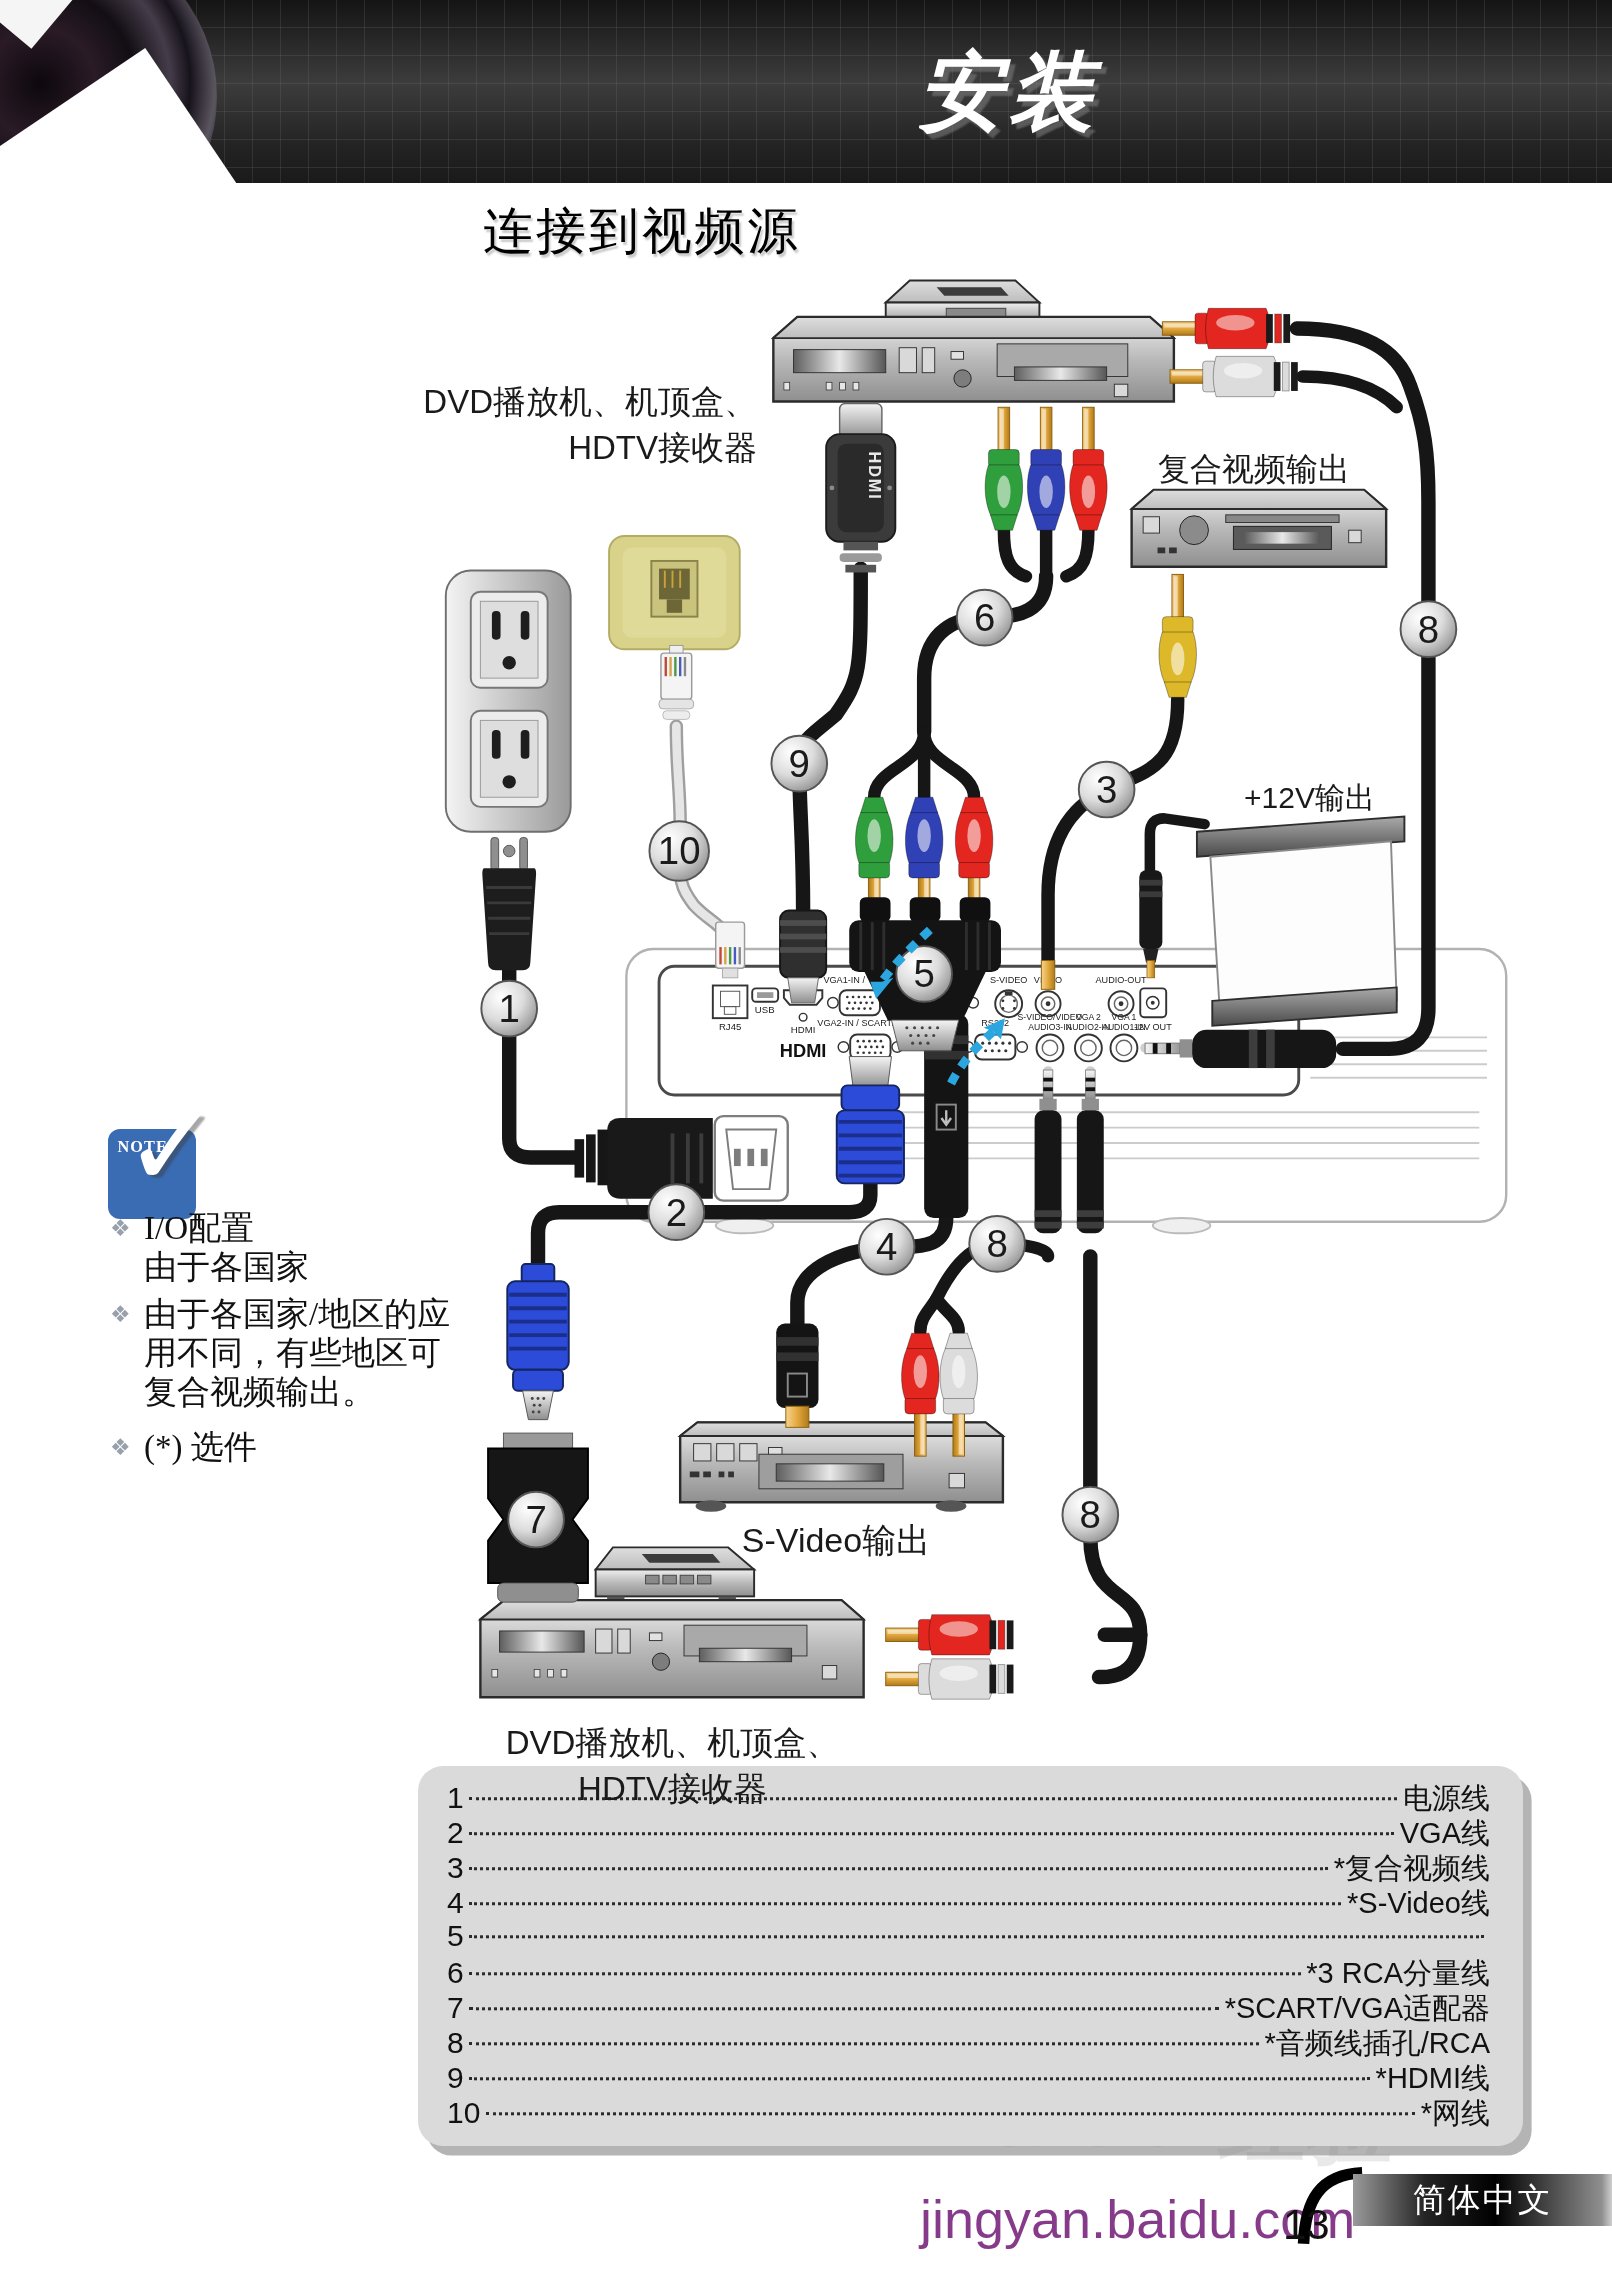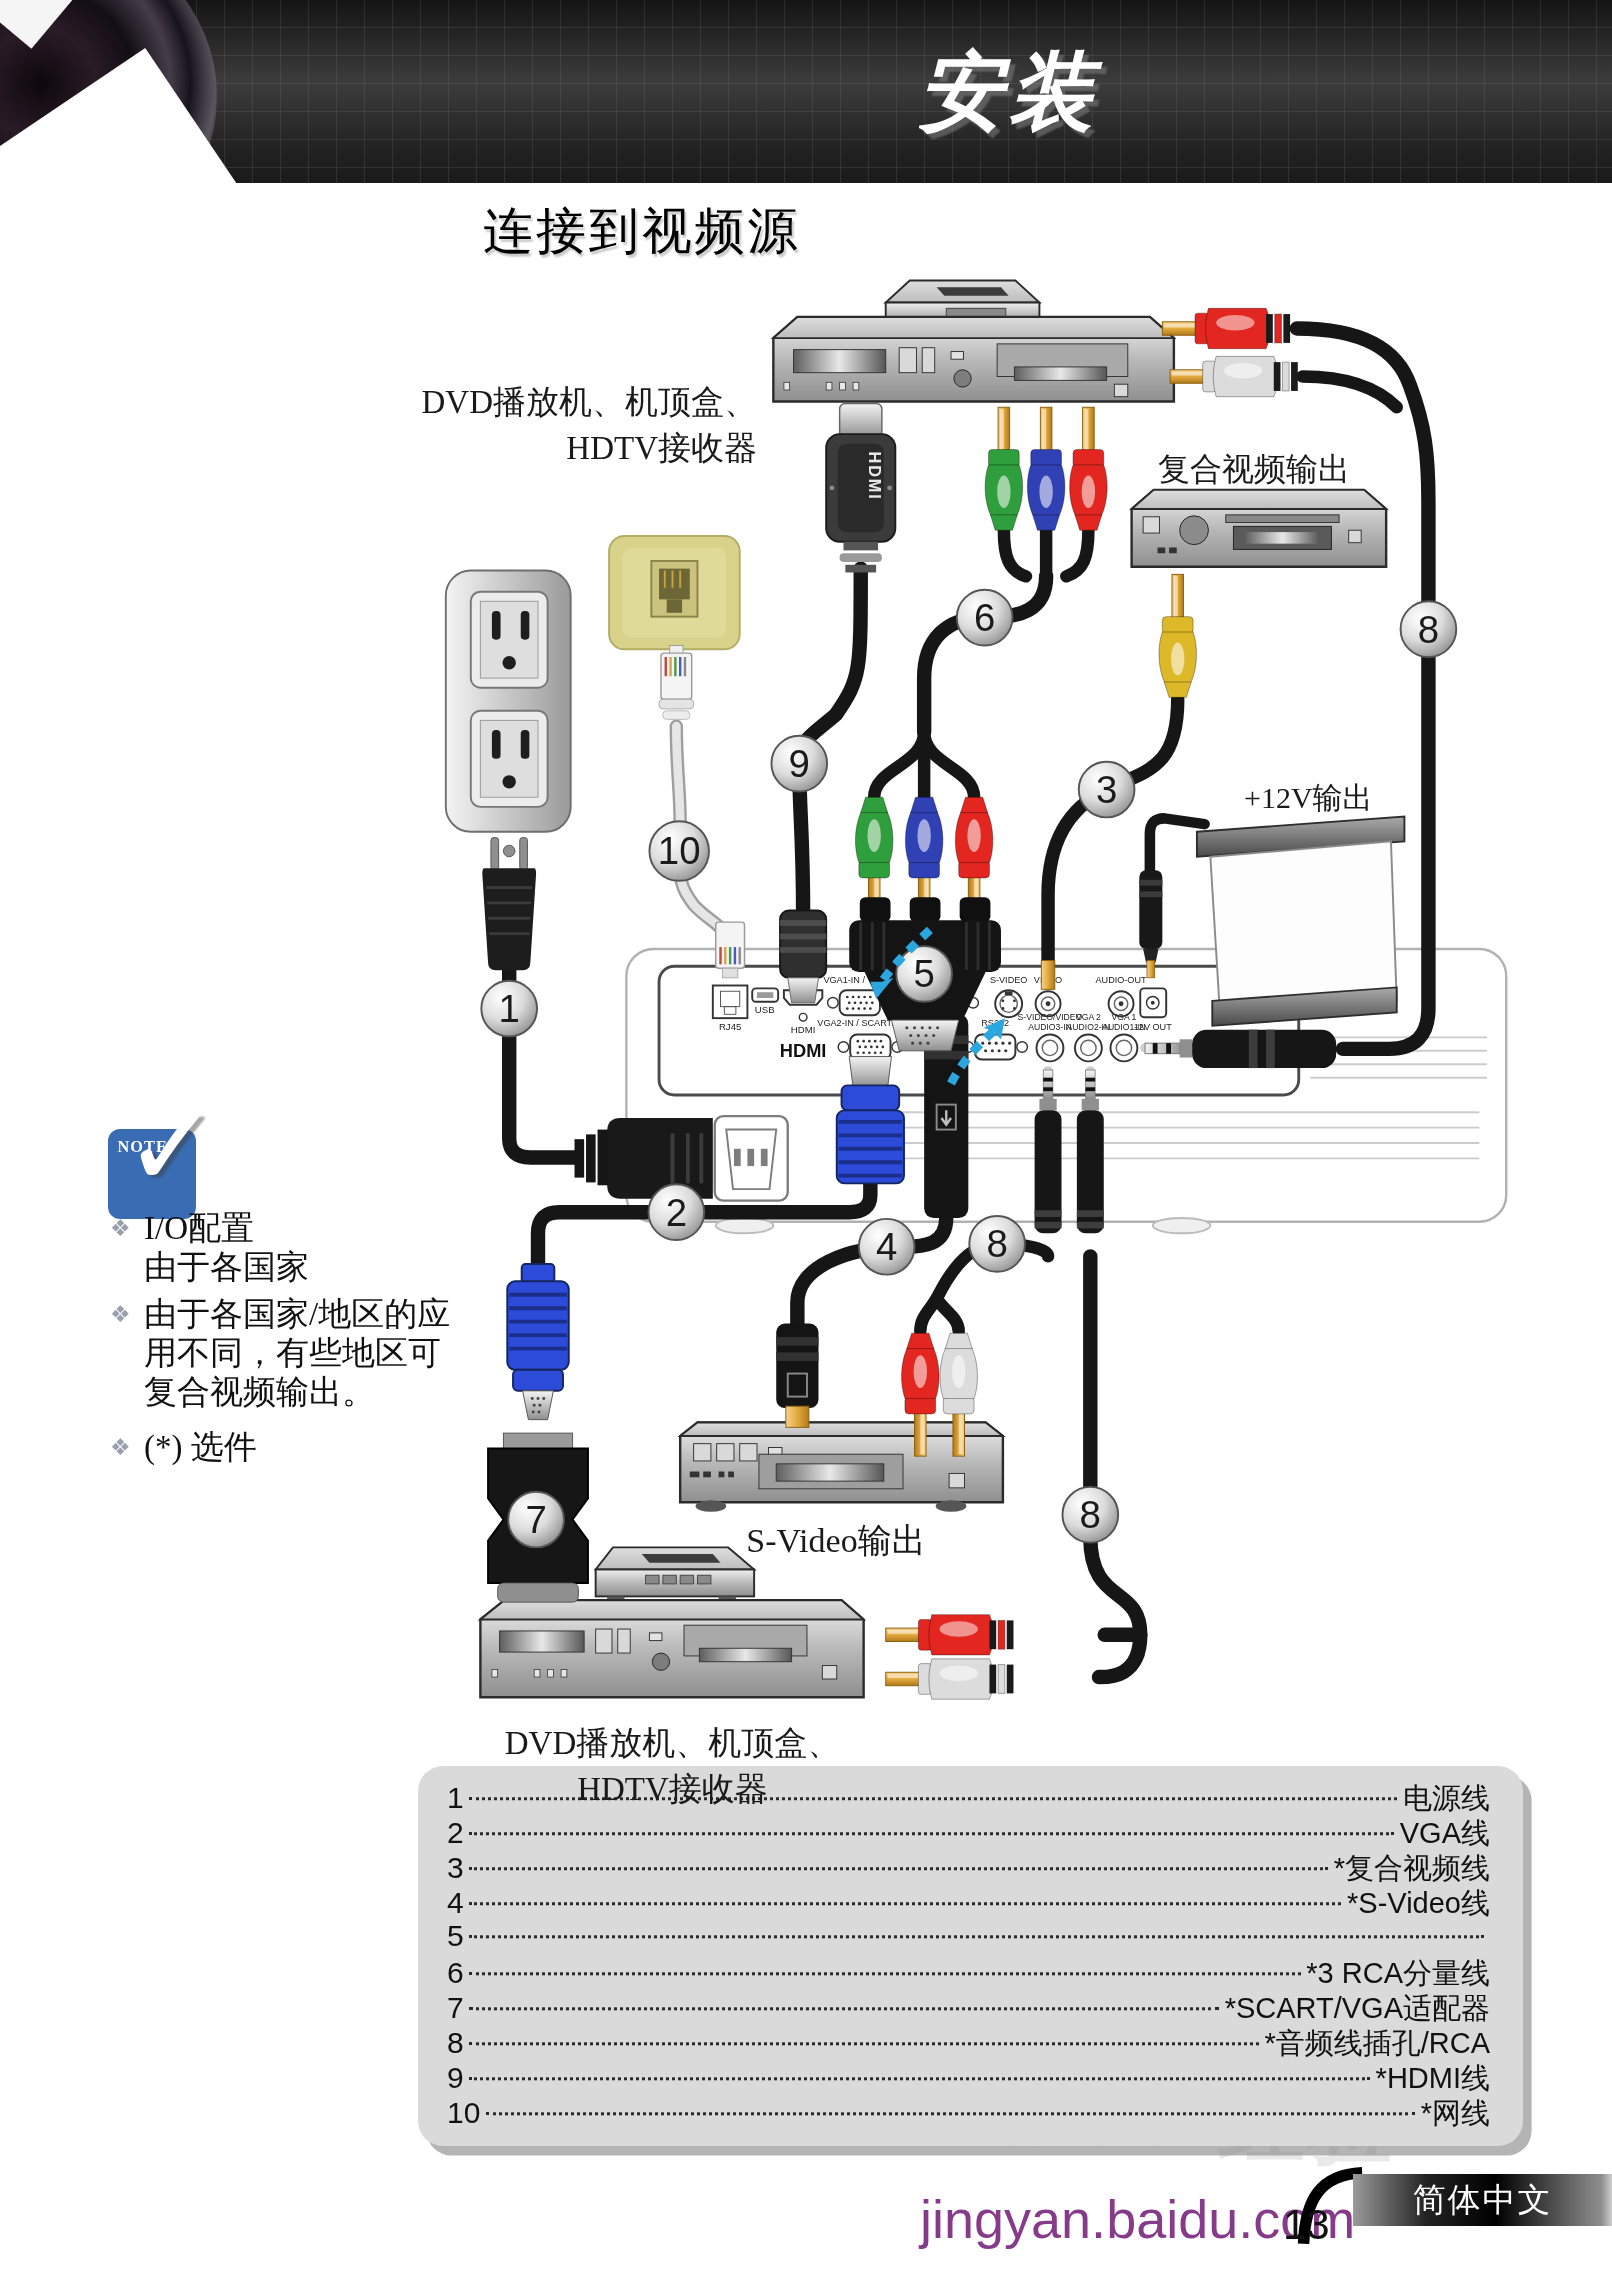--- a/index.html
+++ b/index.html
@@ -23,21 +23,21 @@
     transform:rotate(-34deg);}
   .lens .sliver{position:absolute;left:-23px;top:-38px;width:86px;height:67px;background:#f5f5f5;
     transform:rotate(40deg);}
   .page-title{left:845px;top:27px;width:327px;height:129px;line-height:129px;text-align:center;
     color:#fff;font-size:85px;font-weight:bold;font-style:italic;letter-spacing:5.8px;
     font-family:"Liberation Sans",sans-serif;text-shadow:4.8px 4.8px 1.9px rgba(130,130,130,.55);}
 
   
   .section-heading{left:483px;top:198px;font-size:50px;color:#000;letter-spacing:2.9px;
     font-family:"Liberation Serif",serif;text-shadow:1.9px 2.9px 1.9px #c9c9c9;}
-  .cjk-label{font-family:Liberation Serif, serif;color:#1a1a1a;}
+  .cjk-label{font-family:Liberation Sans, sans-serif;color:#1a1a1a;}
   .lbl-src-top{left:403px;top:379px;width:354px;text-align:right;font-size:33px;line-height:46px;}
   .lbl-composite{left:1153px;top:448px;width:202px;text-align:center;font-size:32px;}
   .lbl-12v{left:1244px;top:778px;width:211px;font-size:30px;}
   .lbl-svideo{left:711px;top:1518px;width:250px;text-align:center;font-size:34px;}
   .lbl-src-bot{left:461px;top:1720px;width:423px;text-align:center;font-size:33px;line-height:46px;}
 
   
   .note-badge{left:108px;top:1112px;width:88px;height:90px;background:#3a6cb3;border-radius:12px;margin-top:17px;}
   .note-badge .nb-text{position:absolute;left:9.6px;top:7.7px;color:#fff;font-size:16.3px;
      font-weight:bold;letter-spacing:1px;font-family:"Liberation Serif",serif;}

